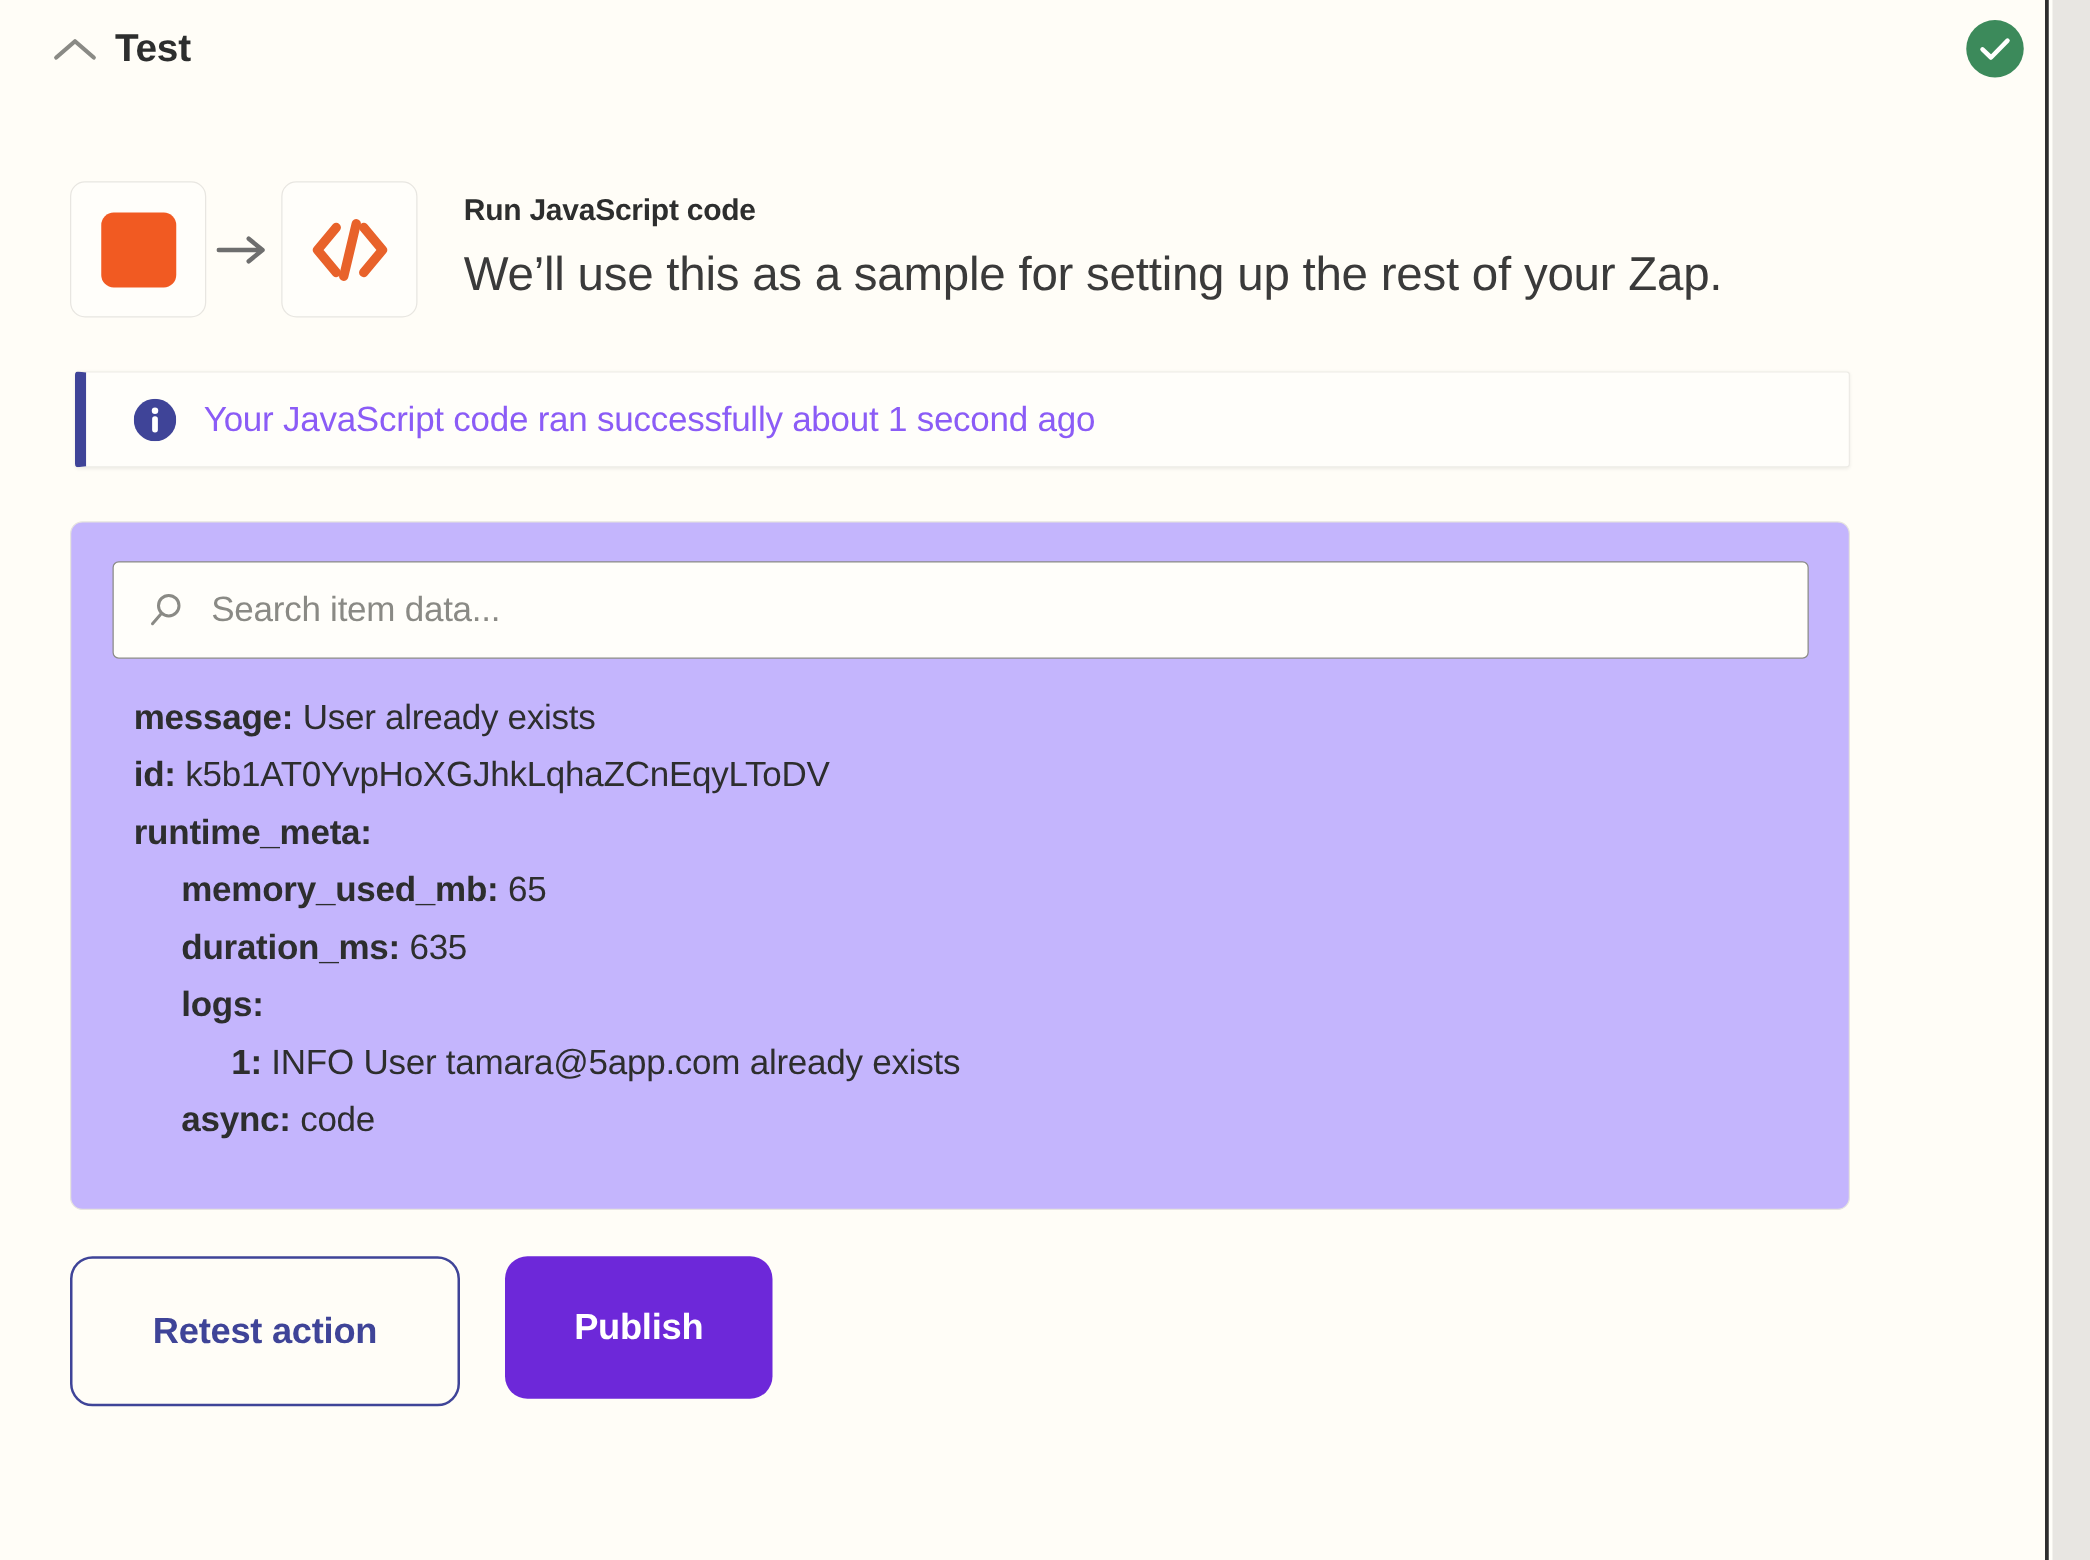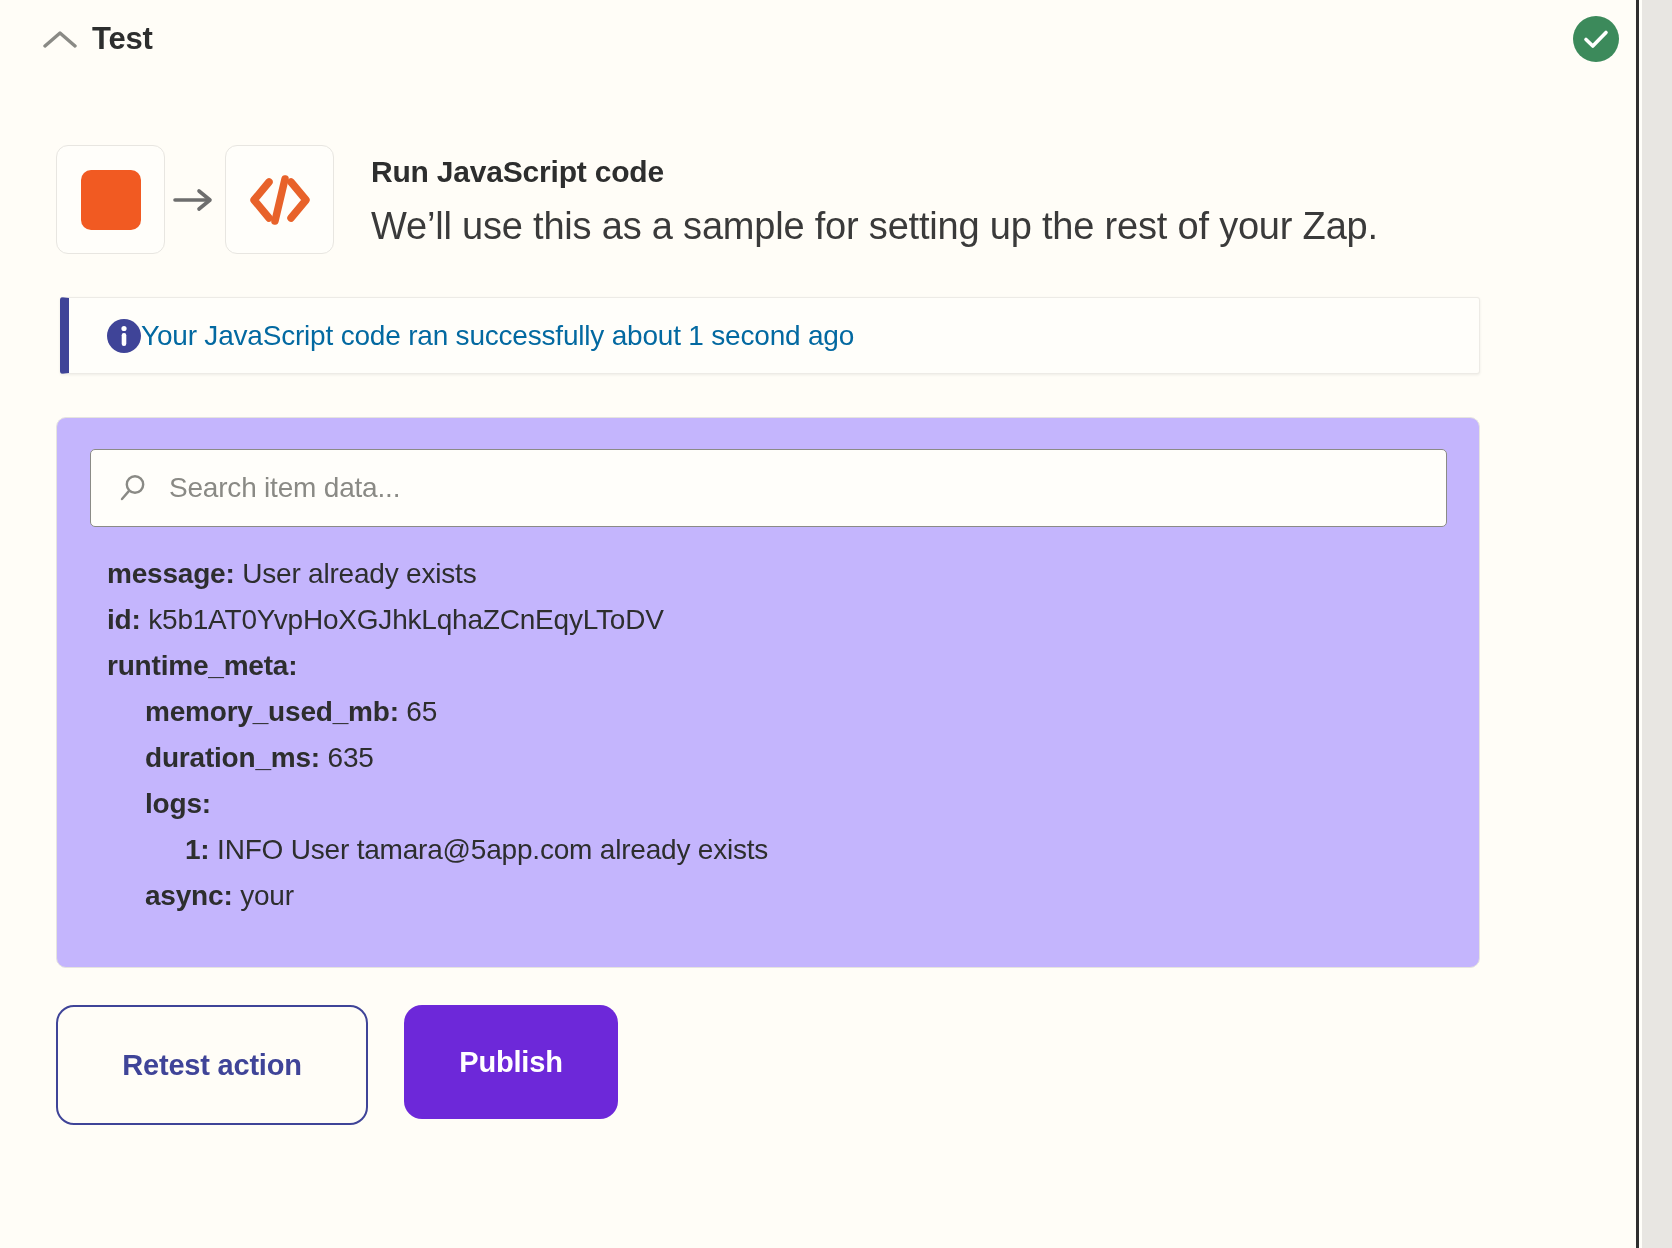--- a/index.html
+++ b/index.html
@@ -98,21 +98,21 @@
   }
   .arrow-between {
     width: 60px;
     height: 109px;
     display: flex;
     align-items: center;
     justify-content: center;
   }
   .step-text { margin-left: 37px; padding-top: 10px; }
   .step-title {
-    font-size: 30px;
+    font-size: 24px;
     font-weight: bold;
     color: #2D2E2E;
     letter-spacing: -0.2px;
   }
   .step-sub {
     font-size: 38px;
     color: #3A3A3A;
     margin-top: 16px;
     letter-spacing: -0.2px;
   }
@@ -128,22 +128,23 @@
     border: 1px solid #EDEBE6;
     border-left: 9px solid #3F4498;
     border-radius: 3px;
     box-sizing: border-box;
     display: flex;
     align-items: center;
     box-shadow: 0 1px 3px rgba(0,0,0,0.07);
   }
   .banner-icon { margin-left: 38px; display: flex; }
   .banner-text {
+    margin-left: 22px;
     font-size: 28px;
-    color: #0369a1;
+    color: #8b5cf6;
     letter-spacing: -0.2px;
   }
 
   
   .data-card {
     position: absolute;
     left: 56px;
     top: 417px;
     width: 1424px;
     height: 551px;
@@ -297,21 +298,21 @@
     </div>
 
     <div class="kv-list">
         <div class="kv-row depth-0"><span class="kv-key">message:</span> <span class="kv-val">User already exists</span></div>
         <div class="kv-row depth-0"><span class="kv-key">id:</span> <span class="kv-val">k5b1AT0YvpHoXGJhkLqhaZCnEqyLToDV</span></div>
         <div class="kv-row depth-0"><span class="kv-key">runtime_meta:</span></div>
         <div class="kv-row depth-1"><span class="kv-key">memory_used_mb:</span> <span class="kv-val">65</span></div>
         <div class="kv-row depth-1"><span class="kv-key">duration_ms:</span> <span class="kv-val">635</span></div>
         <div class="kv-row depth-1"><span class="kv-key">logs:</span></div>
         <div class="kv-row depth-2"><span class="kv-key">1:</span> <span class="kv-val">INFO User tamara@5app.com already exists</span></div>
-        <div class="kv-row depth-1"><span class="kv-key">async:</span> <span class="kv-val">your</span></div>
+        <div class="kv-row depth-1"><span class="kv-key">async:</span> <span class="kv-val">code</span></div>
       </div>
   </div>
 
   <div class="btn-row">
     <button class="btn btn-secondary">Retest action</button>
     <button class="btn btn-primary">Publish</button>
   </div>
 
 </div>
 

